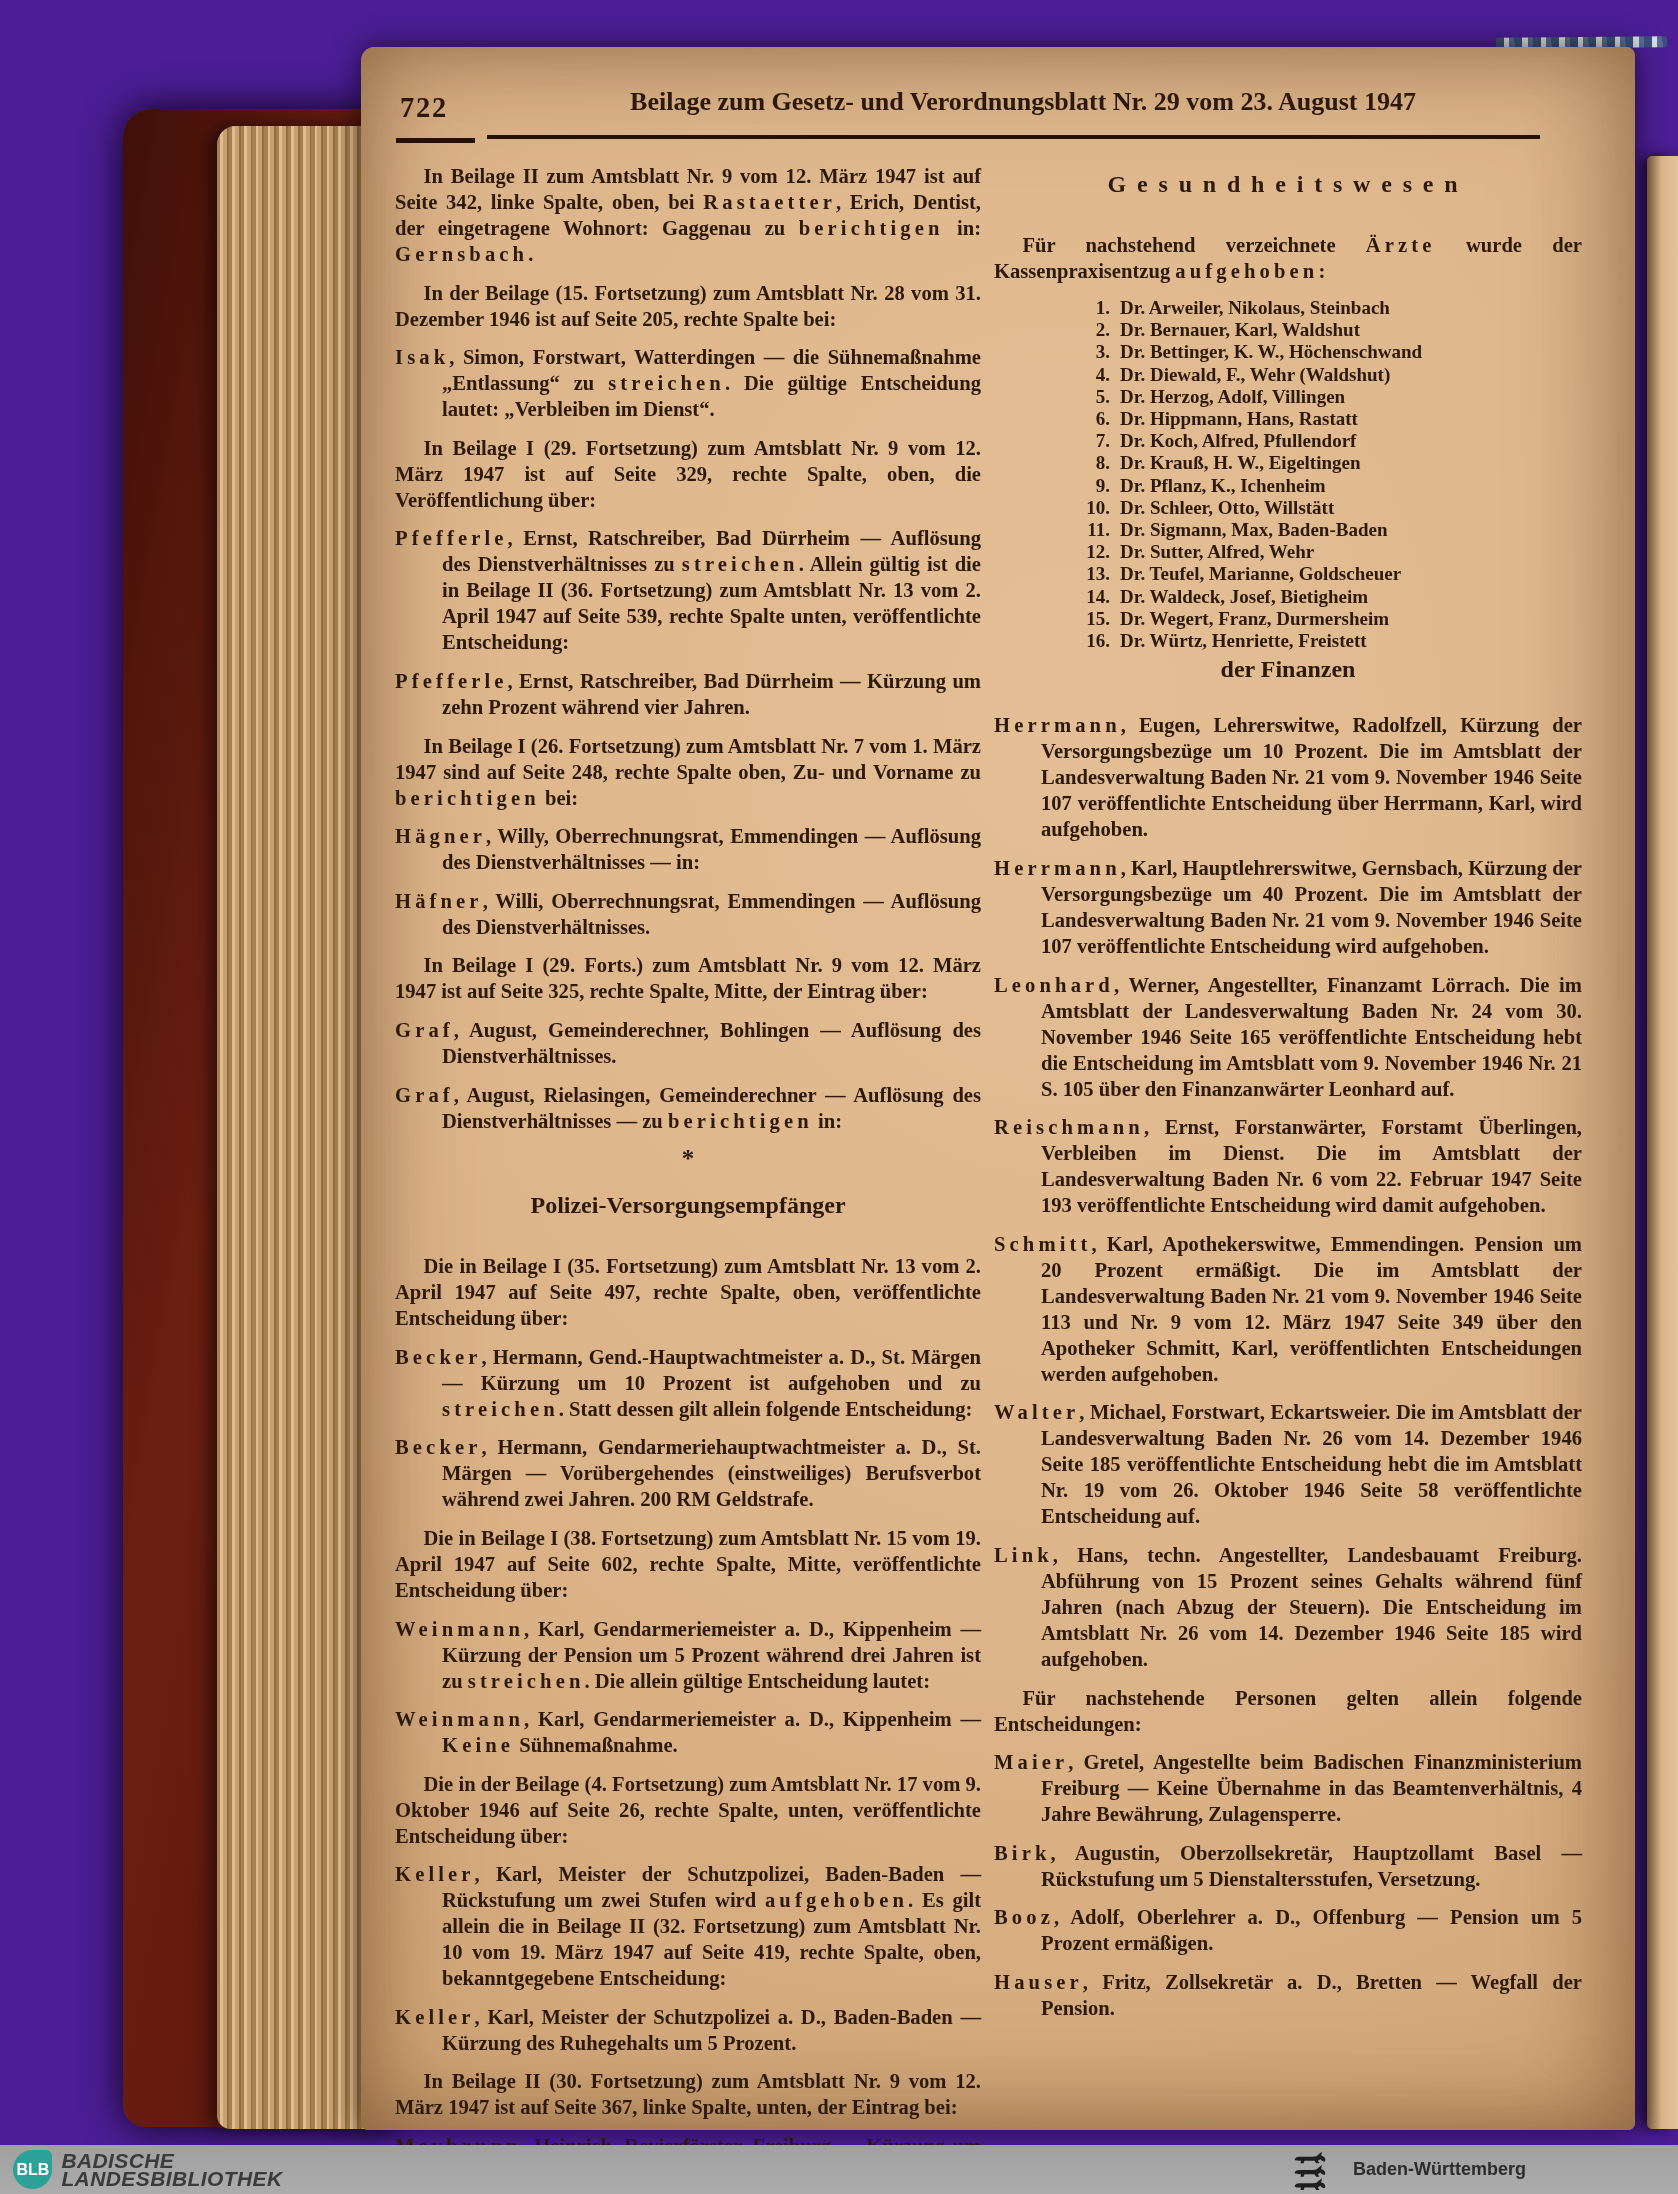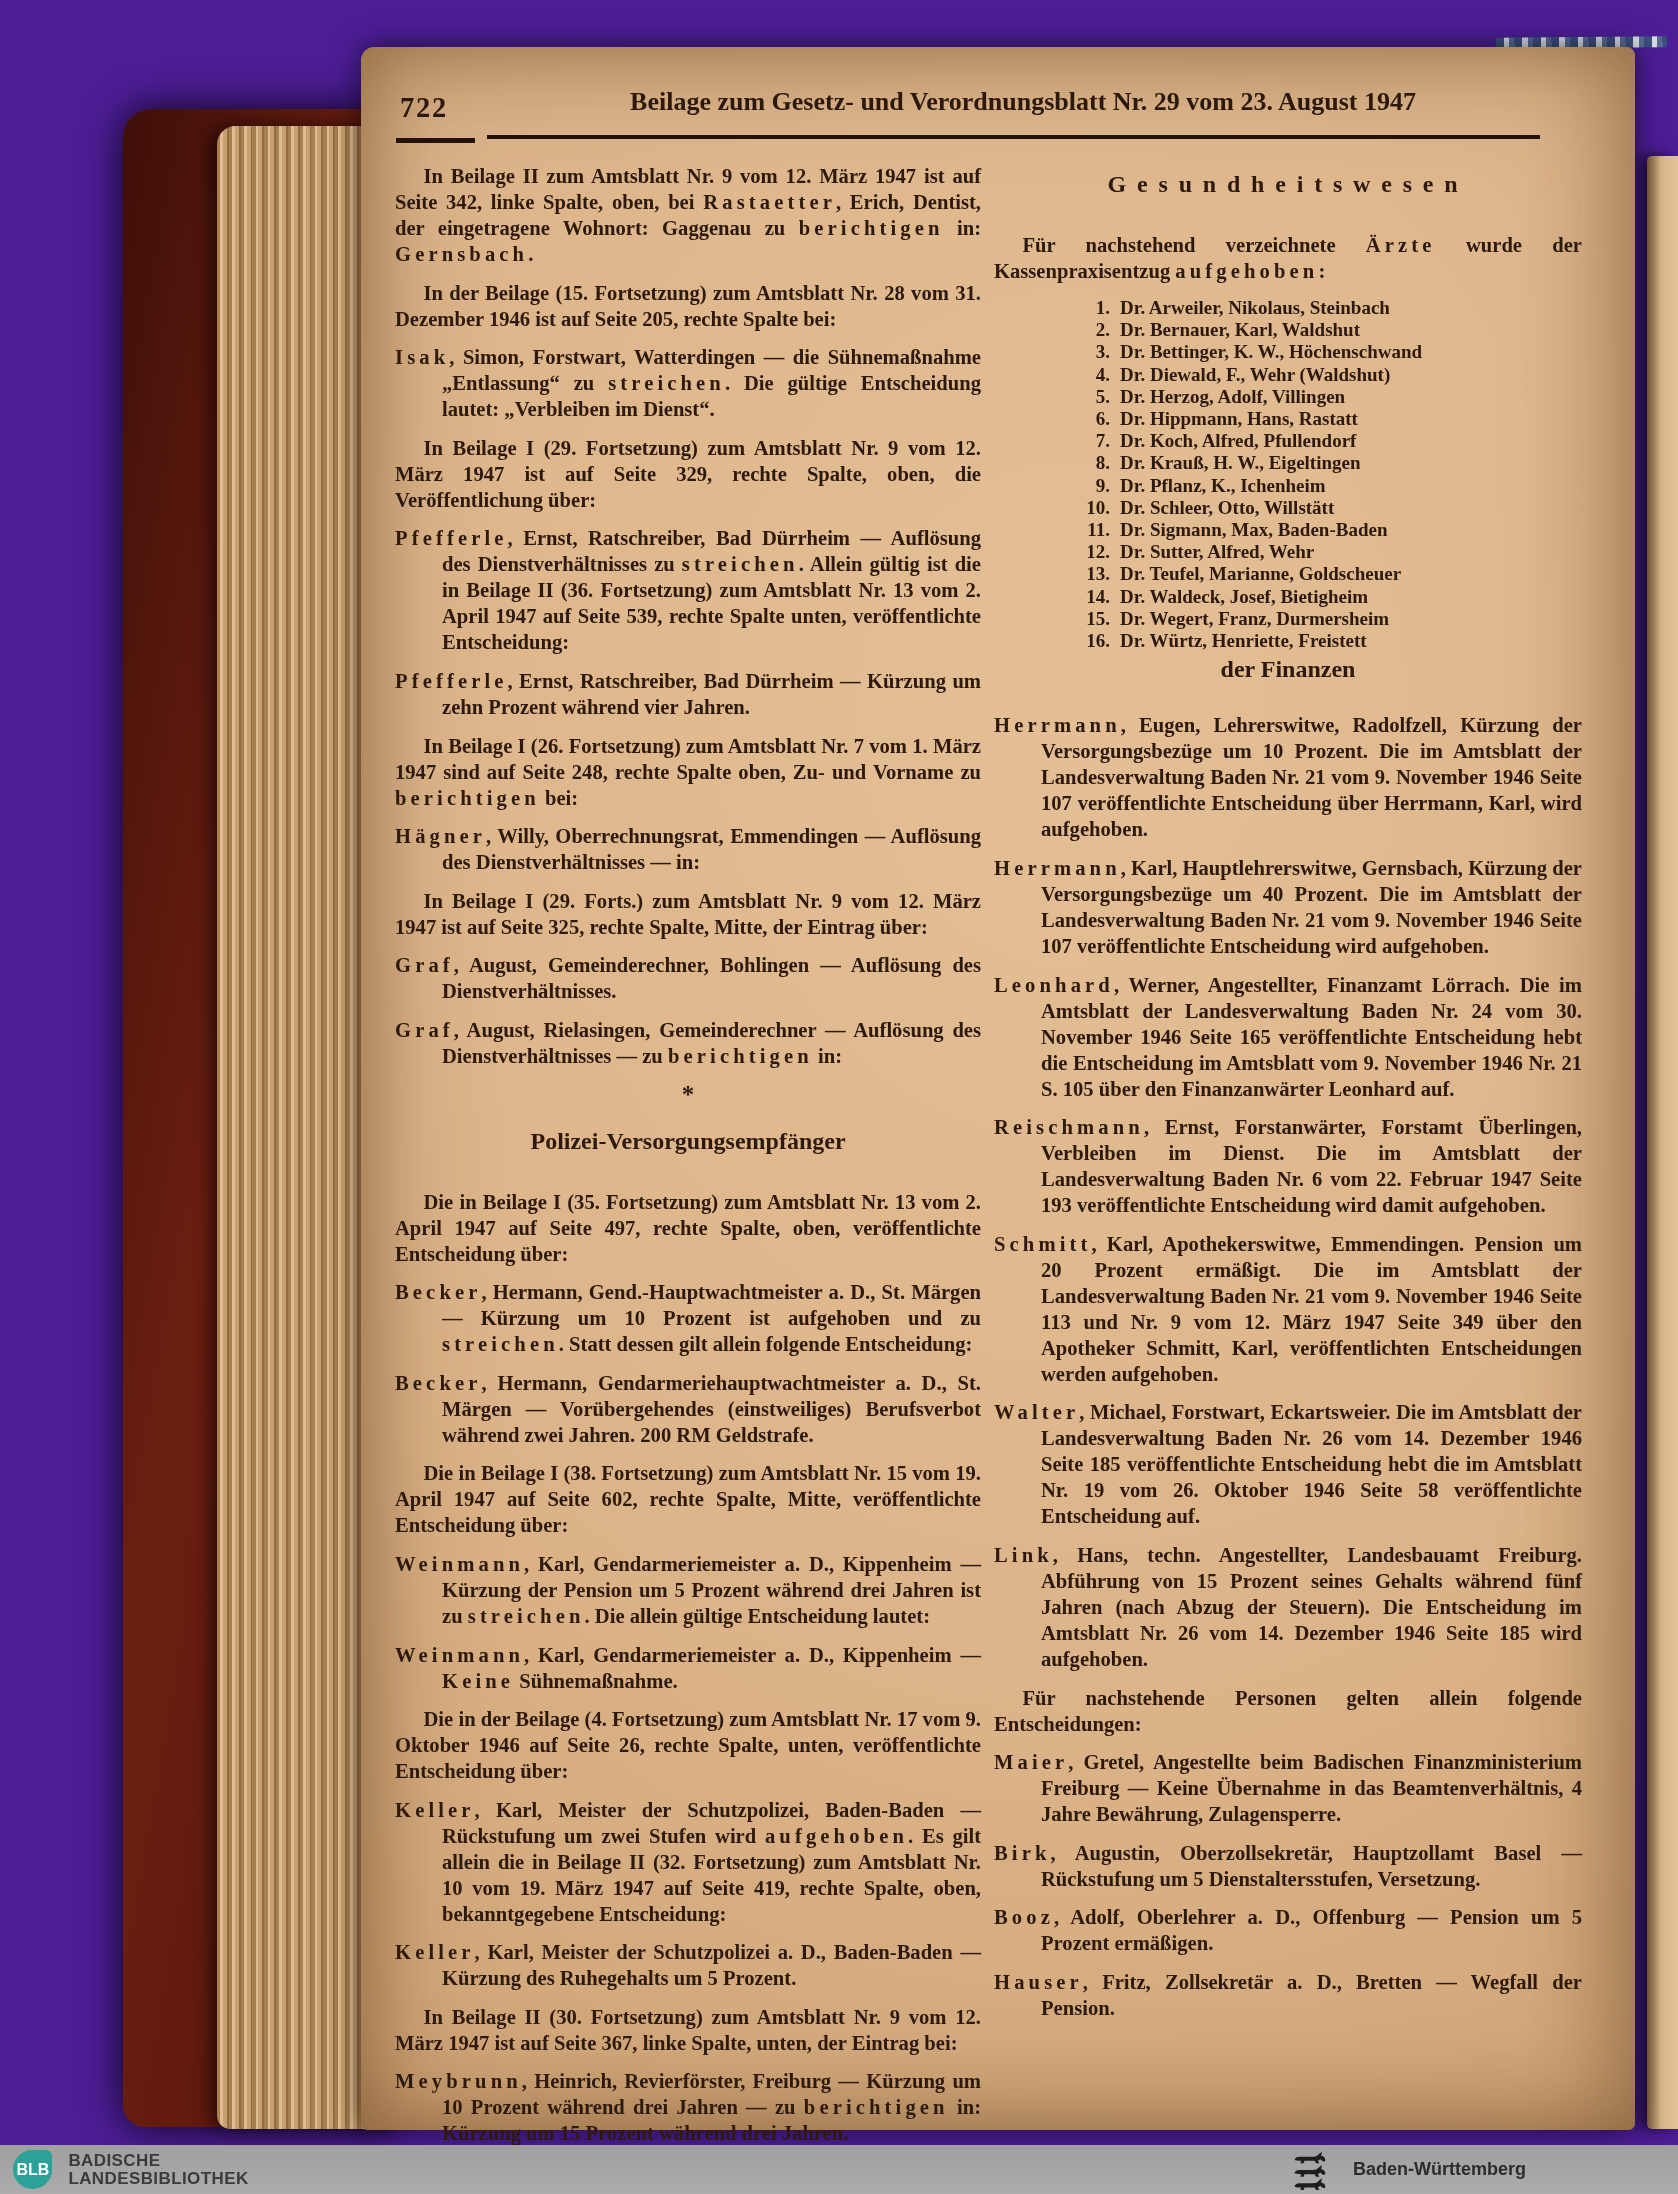--- a/index.html
+++ b/index.html
@@ -46,22 +46,22 @@
   .doc{display:flex;margin-left:77px;font-size:19px;line-height:21.4px;margin-bottom:0.8px;}
   .doc .num{width:39px;text-align:right;margin-right:10px;flex:none;}
   .sp{letter-spacing:.2em;}
   
   .footerbar{position:absolute;left:0;bottom:0;width:1679px;height:49px;
     background:linear-gradient(#a0a0a0,#acacac);display:flex;align-items:center;
     font-family:"Liberation Sans","DejaVu Sans",sans-serif;}
   .blb{width:39px;height:39px;margin-left:13.4px;flex:none;background:#2ba197;color:#fff;
     display:flex;align-items:center;justify-content:center;font-weight:bold;font-size:16px;
     border-radius:19.3px 5.9px 19.3px 19.3px;}
-  .libname{margin-left:16px;color:#3b3b3b;font-weight:bold;font-size:17px;line-height:17.6px;
-    letter-spacing:0.4px;}
+  .libname{margin-left:9px;color:#3b3b3b;font-weight:bold;font-size:21px;line-height:17.6px;
+    letter-spacing:0.4px;font-style:italic;}
   .bw{position:absolute;right:153px;top:0;height:49px;display:flex;align-items:center;gap:26px;
     color:#2c2c2c;font-weight:bold;font-size:18px;}
   .bw svg{display:block;}
 </style>
 </head>
 <body>
 
 <div class="stage">
 
   <div class="book-cover"></div>
@@ -77,20 +77,21 @@
 
     <div class="col col-left">
         <div class="para indent"><span>In Beilage II zum Amtsblatt Nr. 9 vom 12. März 1947 ist auf Seite 342, linke Spalte, oben, bei </span><span class="sp">Rastaetter</span><span>, Erich, Dentist, der eingetragene Wohnort: Gaggenau zu </span><span class="sp">berichtigen</span><span> in: </span><span class="sp">Gernsbach</span><span>.</span></div>
         <div class="para indent"><span>In der Beilage (15. Fortsetzung) zum Amtsblatt Nr. 28 vom 31. Dezember 1946 ist auf Seite 205, rechte Spalte bei:</span></div>
         <div class="entry"><span class="sp">Isak</span><span>, Simon, Forstwart, Watterdingen — die Sühnemaßnahme „Entlassung“ zu </span><span class="sp">streichen</span><span>. Die gültige Entscheidung lautet: „Verbleiben im Dienst“.</span></div>
         <div class="para indent"><span>In Beilage I (29. Fortsetzung) zum Amtsblatt Nr. 9 vom 12. März 1947 ist auf Seite 329, rechte Spalte, oben, die Veröffentlichung über:</span></div>
         <div class="entry"><span class="sp">Pfefferle</span><span>, Ernst, Ratschreiber, Bad Dürrheim — Auflösung des Dienstverhältnisses zu </span><span class="sp">streichen</span><span>. Allein gültig ist die in Beilage II (36. Fortsetzung) zum Amtsblatt Nr. 13 vom 2. April 1947 auf Seite 539, rechte Spalte unten, veröffentlichte Entscheidung:</span></div>
         <div class="entry"><span class="sp">Pfefferle</span><span>, Ernst, Ratschreiber, Bad Dürrheim — Kürzung um zehn Prozent während vier Jahren.</span></div>
         <div class="para indent"><span>In Beilage I (26. Fortsetzung) zum Amtsblatt Nr. 7 vom 1. März 1947 sind auf Seite 248, rechte Spalte oben, Zu- und Vorname zu </span><span class="sp">berichtigen</span><span> bei:</span></div>
         <div class="entry"><span class="sp">Hägner</span><span>, Willy, Oberrechnungsrat, Emmendingen — Auflösung des Dienstverhältnisses — in:</span></div>
+        <div class="entry"><span class="sp">Häfner</span><span>, Willi, Oberrechnungsrat, Emmendingen — Auflösung des Dienstverhältnisses.</span></div>
         <div class="para indent"><span>In Beilage I (29. Forts.) zum Amtsblatt Nr. 9 vom 12. März 1947 ist auf Seite 325, rechte Spalte, Mitte, der Eintrag über:</span></div>
         <div class="entry"><span class="sp">Graf</span><span>, August, Gemeinderechner, Bohlingen — Auflösung des Dienstverhältnisses.</span></div>
         <div class="entry"><span class="sp">Graf</span><span>, August, Rielasingen, Gemeinderechner — Auflösung des Dienstverhältnisses — zu </span><span class="sp">berichtigen</span><span> in:</span></div>
         <div class="star"><span>*</span></div>
         <div class="subhead"><span>Polizei-Versorgungsempfänger</span></div>
         <div class="para indent"><span>Die in Beilage I (35. Fortsetzung) zum Amtsblatt Nr. 13 vom 2. April 1947 auf Seite 497, rechte Spalte, oben, veröffentlichte Entscheidung über:</span></div>
         <div class="entry"><span class="sp">Becker</span><span>, Hermann, Gend.-Hauptwachtmeister a. D., St. Märgen — Kürzung um 10 Prozent ist aufgehoben und zu </span><span class="sp">streichen</span><span>. Statt dessen gilt allein folgende Entscheidung:</span></div>
         <div class="entry"><span class="sp">Becker</span><span>, Hermann, Gendarmeriehauptwachtmeister a. D., St. Märgen — Vorübergehendes (einstweiliges) Berufsverbot während zwei Jahren. 200 RM Geldstrafe.</span></div>
         <div class="para indent"><span>Die in Beilage I (38. Fortsetzung) zum Amtsblatt Nr. 15 vom 19. April 1947 auf Seite 602, rechte Spalte, Mitte, veröffentlichte Entscheidung über:</span></div>
         <div class="entry"><span class="sp">Weinmann</span><span>, Karl, Gendarmeriemeister a. D., Kippenheim — Kürzung der Pension um 5 Prozent während drei Jahren ist zu </span><span class="sp">streichen</span><span>. Die allein gültige Entscheidung lautet:</span></div>

